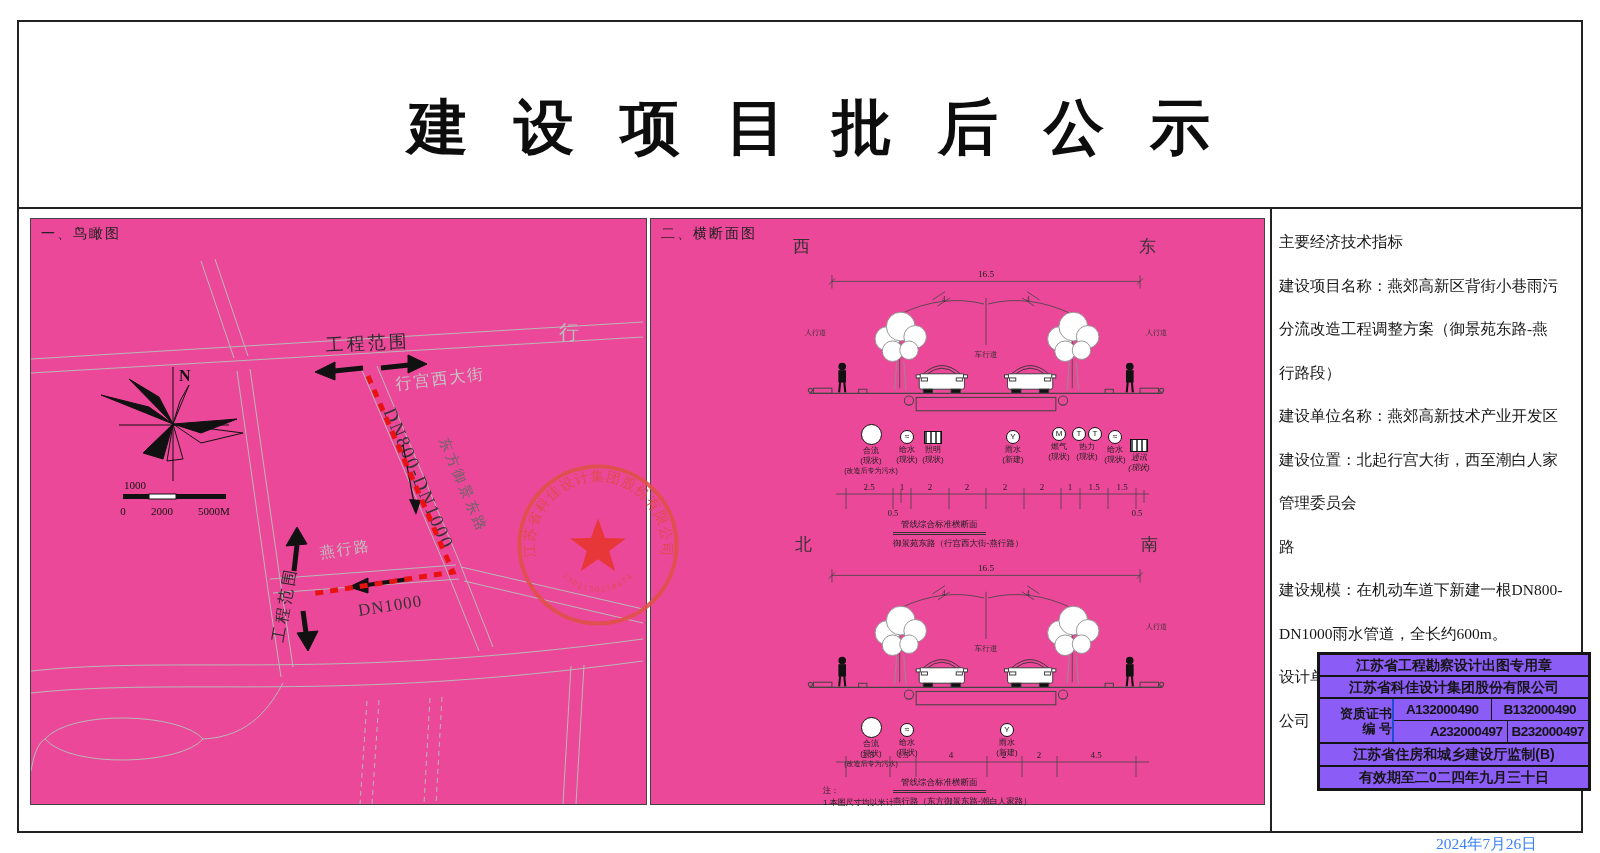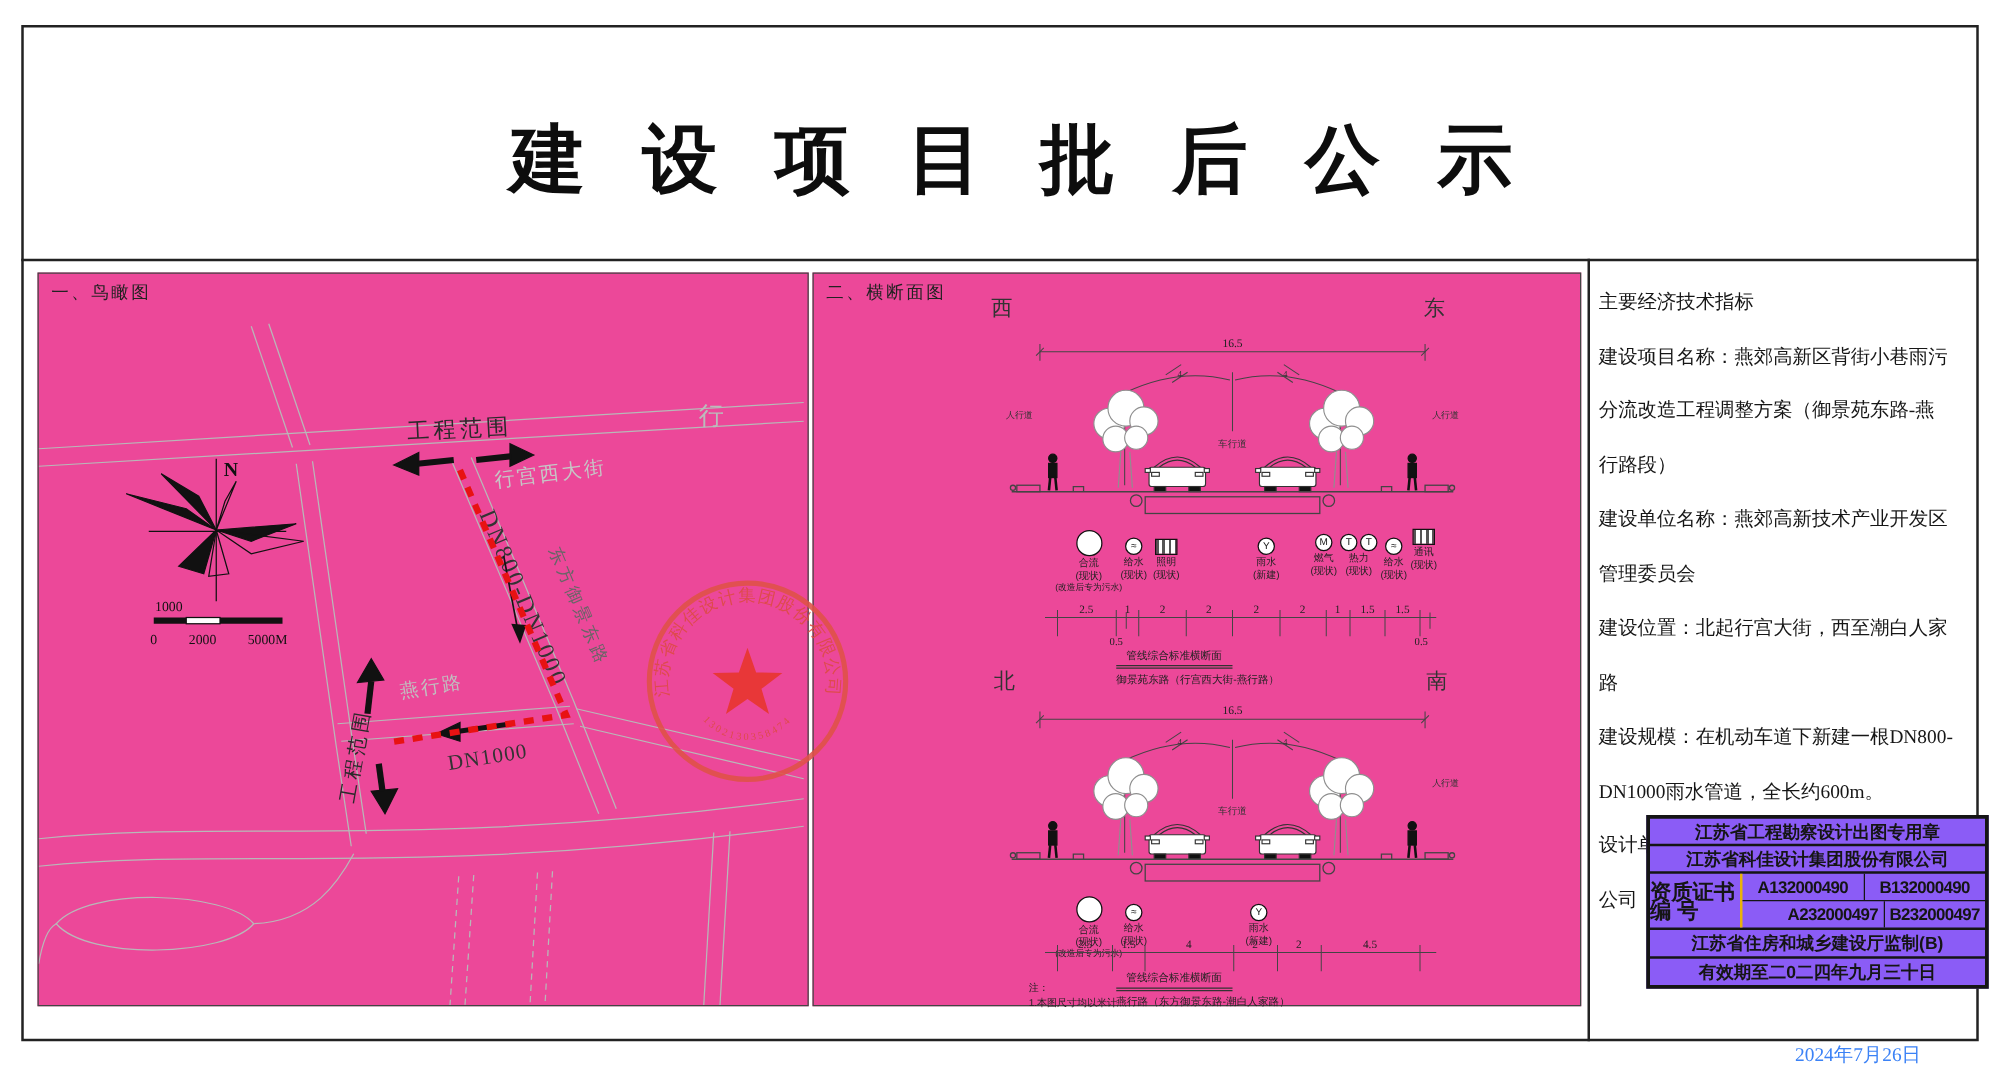--- a/index.html
+++ b/index.html
@@ -32,22 +32,22 @@
   .caption .c2{margin-top:3px;}
   .xsec-note{position:absolute;font-size:8px;line-height:12px;color:#222;font-family:"Liberation Sans",sans-serif;}
   .info-col{position:absolute;left:1279px;top:220px;width:296px;font-size:15.5px;color:#161616;}
   .info-line{height:43.5px;line-height:43.5px;white-space:nowrap;}
   .stamp{position:absolute;left:1317px;top:652px;width:268px;border:3px solid #151515;background:#8b5cf6;
          font-family:"Liberation Sans",sans-serif;font-weight:700;color:#151515;z-index:8;}
   .stamp .srow{border-top:2px solid #151515;text-align:center;font-size:14px;height:20px;line-height:20px;
                white-space:nowrap;overflow:hidden;}
   .stamp .srow:first-child{border-top:none;}
   .stamp .cert-block{display:flex;border-top:2px solid #151515;}
-  .stamp .cert-label{width:72px;border-right:2px solid #eab308;display:flex;flex-direction:column;
-                     justify-content:center;font-size:17px;line-height:15px;text-align:left;}
+  .stamp .cert-label{width:72px;border-right:2px solid #1d4ed8;display:flex;flex-direction:column;
+                     justify-content:center;font-size:13px;line-height:15px;text-align:right;}
   .stamp .cert-nums{flex:1;display:flex;flex-direction:column;justify-content:space-between;}
   .stamp .cert-row{display:flex;height:21px;line-height:21px;}
   .stamp .cert-row + .cert-row{border-top:1.5px solid #151515;padding-left:32px;}
   .stamp .cert-cell{flex:1;text-align:center;font-size:13.5px;letter-spacing:-0.5px;}
   .stamp .cert-cell + .cert-cell{border-left:1.5px solid #151515;}
   .date-line{position:absolute;left:1436px;top:786px;font-size:15.5px;color:#3b82f6;margin-top:48px;}
   .seal-svg{position:absolute;left:505px;top:452px;width:186px;height:186px;z-index:9;opacity:0.88;}
 </style>
 </head>
 <body>
@@ -297,21 +297,21 @@
       <div>热力</div>
       <div>(现状)</div>
     </div>
     <div class="util" style="left:446px;top:211px;width:36px;">
       <div class="symrow">
           <span class="sym">≈</span>
         </div>
       <div>给水</div>
       <div>(现状)</div>
     </div>
-    <div class="util" style="left:470px;top:204px;width:36px;">
+    <div class="util" style="left:470px;top:220px;width:36px;font-style:italic;">
       <div class="symrow">
           <span class="sym sym-box"></span>
         </div>
       <div>通讯</div>
       <div>(现状)</div>
     </div>
 
     <svg class="xsec-svg" style="left:180px;top:262px;" width="330" height="36" viewBox="0 0 330 36">
       <g stroke="#444" stroke-width="0.8">
         <line x1="5" y1="13" x2="318" y2="13"></line>
@@ -494,22 +494,22 @@
     </div>
   </div>
 
   <div class="right-sep"></div>
   <div class="info-col">
     <div class="info-line">主要经济技术指标</div>
     <div class="info-line">建设项目名称：燕郊高新区背街小巷雨污</div>
     <div class="info-line">分流改造工程调整方案（御景苑东路-燕</div>
     <div class="info-line">行路段）</div>
     <div class="info-line">建设单位名称：燕郊高新技术产业开发区</div>
+    <div class="info-line">建设位置：北起行宫大街，西至潮白人家</div>
     <div class="info-line">管理委员会</div>
-    <div class="info-line">建设位置：北起行宫大街，西至潮白人家</div>
     <div class="info-line">路</div>
     <div class="info-line">建设规模：在机动车道下新建一根DN800-</div>
     <div class="info-line">DN1000雨水管道，全长约600m。</div>
     <div class="info-line">设计单位：江苏省科佳设计集团股份有限</div>
     <div class="info-line">公司</div>
   </div>
 
   <div class="stamp">
     <div class="srow">江苏省工程勘察设计出图专用章</div>
     <div class="srow">江苏省科佳设计集团股份有限公司</div>

